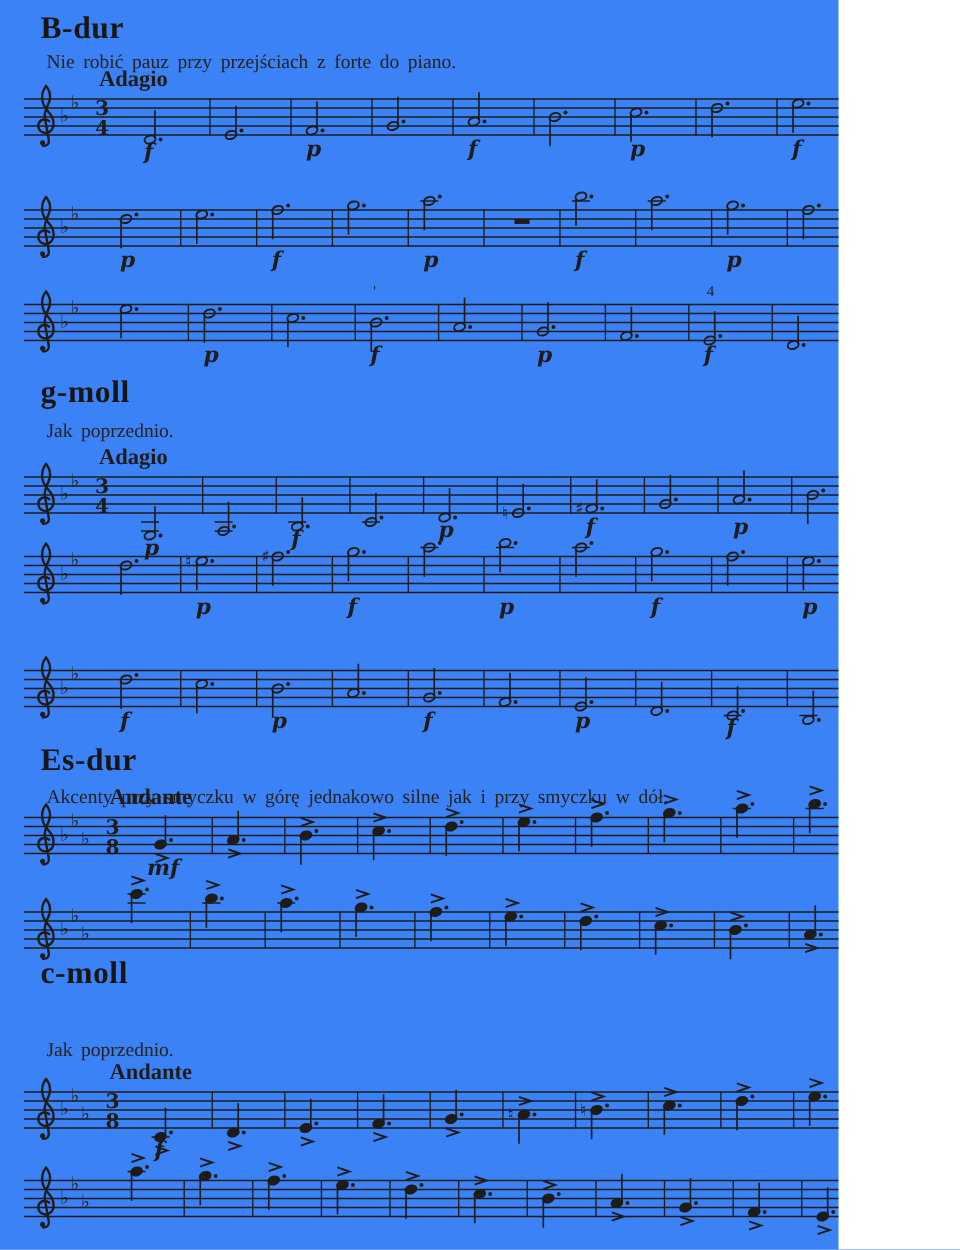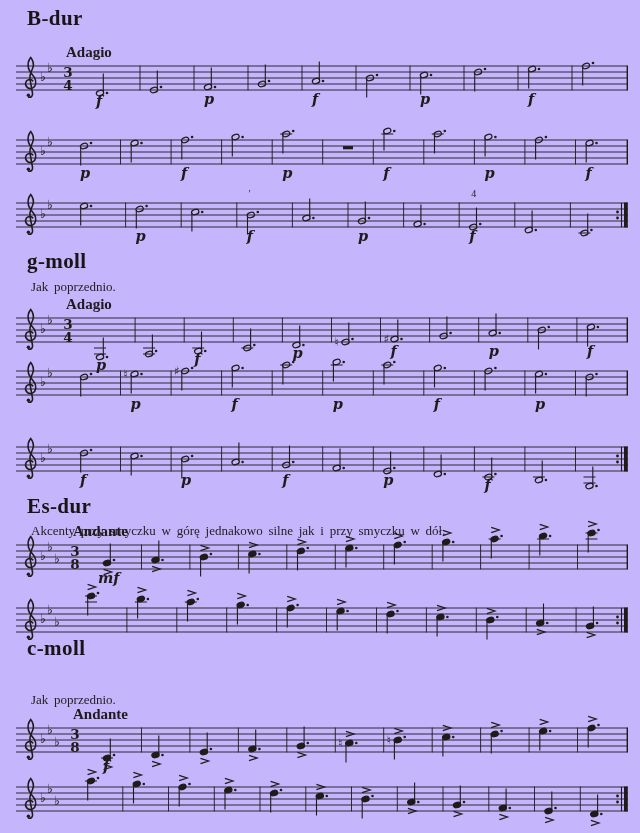--- a/index.html
+++ b/index.html
@@ -1,26 +1,27 @@
 <!DOCTYPE html>
 <html><head>
 <meta charset="utf-8">
 <style>
   html,body{margin:0;padding:0}
-  .page{position:relative;width:640px;height:833px;background:#c4b5fd;overflow:hidden;
+  .page{position:relative;width:559px;height:833px;background:#3b82f6;overflow:hidden;
         font-family:"Liberation Serif",serif;color:#1d1c1a}
   .sec-title{position:absolute;left:27px;font-size:21px;font-weight:bold;letter-spacing:.4px;color:#171614}
   .sec-instr{position:absolute;left:31px;font-size:13px;word-spacing:2.5px;color:#24221f}
   .staff-svg{position:absolute;left:0;overflow:visible}
 </style>
 </head>
 <body>
 
 <div class="page">
   <div class="sec-title" style="top:6px">B-dur</div>
+  <div class="sec-instr" style="top:33px">Nie robić pauz przy przejściach z forte do piano.</div>
 
   <div class="sec-title" style="top:249px">g-moll</div>
   <div class="sec-instr" style="top:279px">Jak poprzednio.</div>
 
   <div class="sec-title" style="top:494px">Es-dur</div>
   <div class="sec-instr" style="top:523px">Akcenty przy smyczku w górę jednakowo silne jak i przy smyczku w dół.</div>
 
   <div class="sec-title" style="top:636px">c-moll</div>
   <div class="sec-instr" style="top:692px">Jak poprzednio.</div>
 

